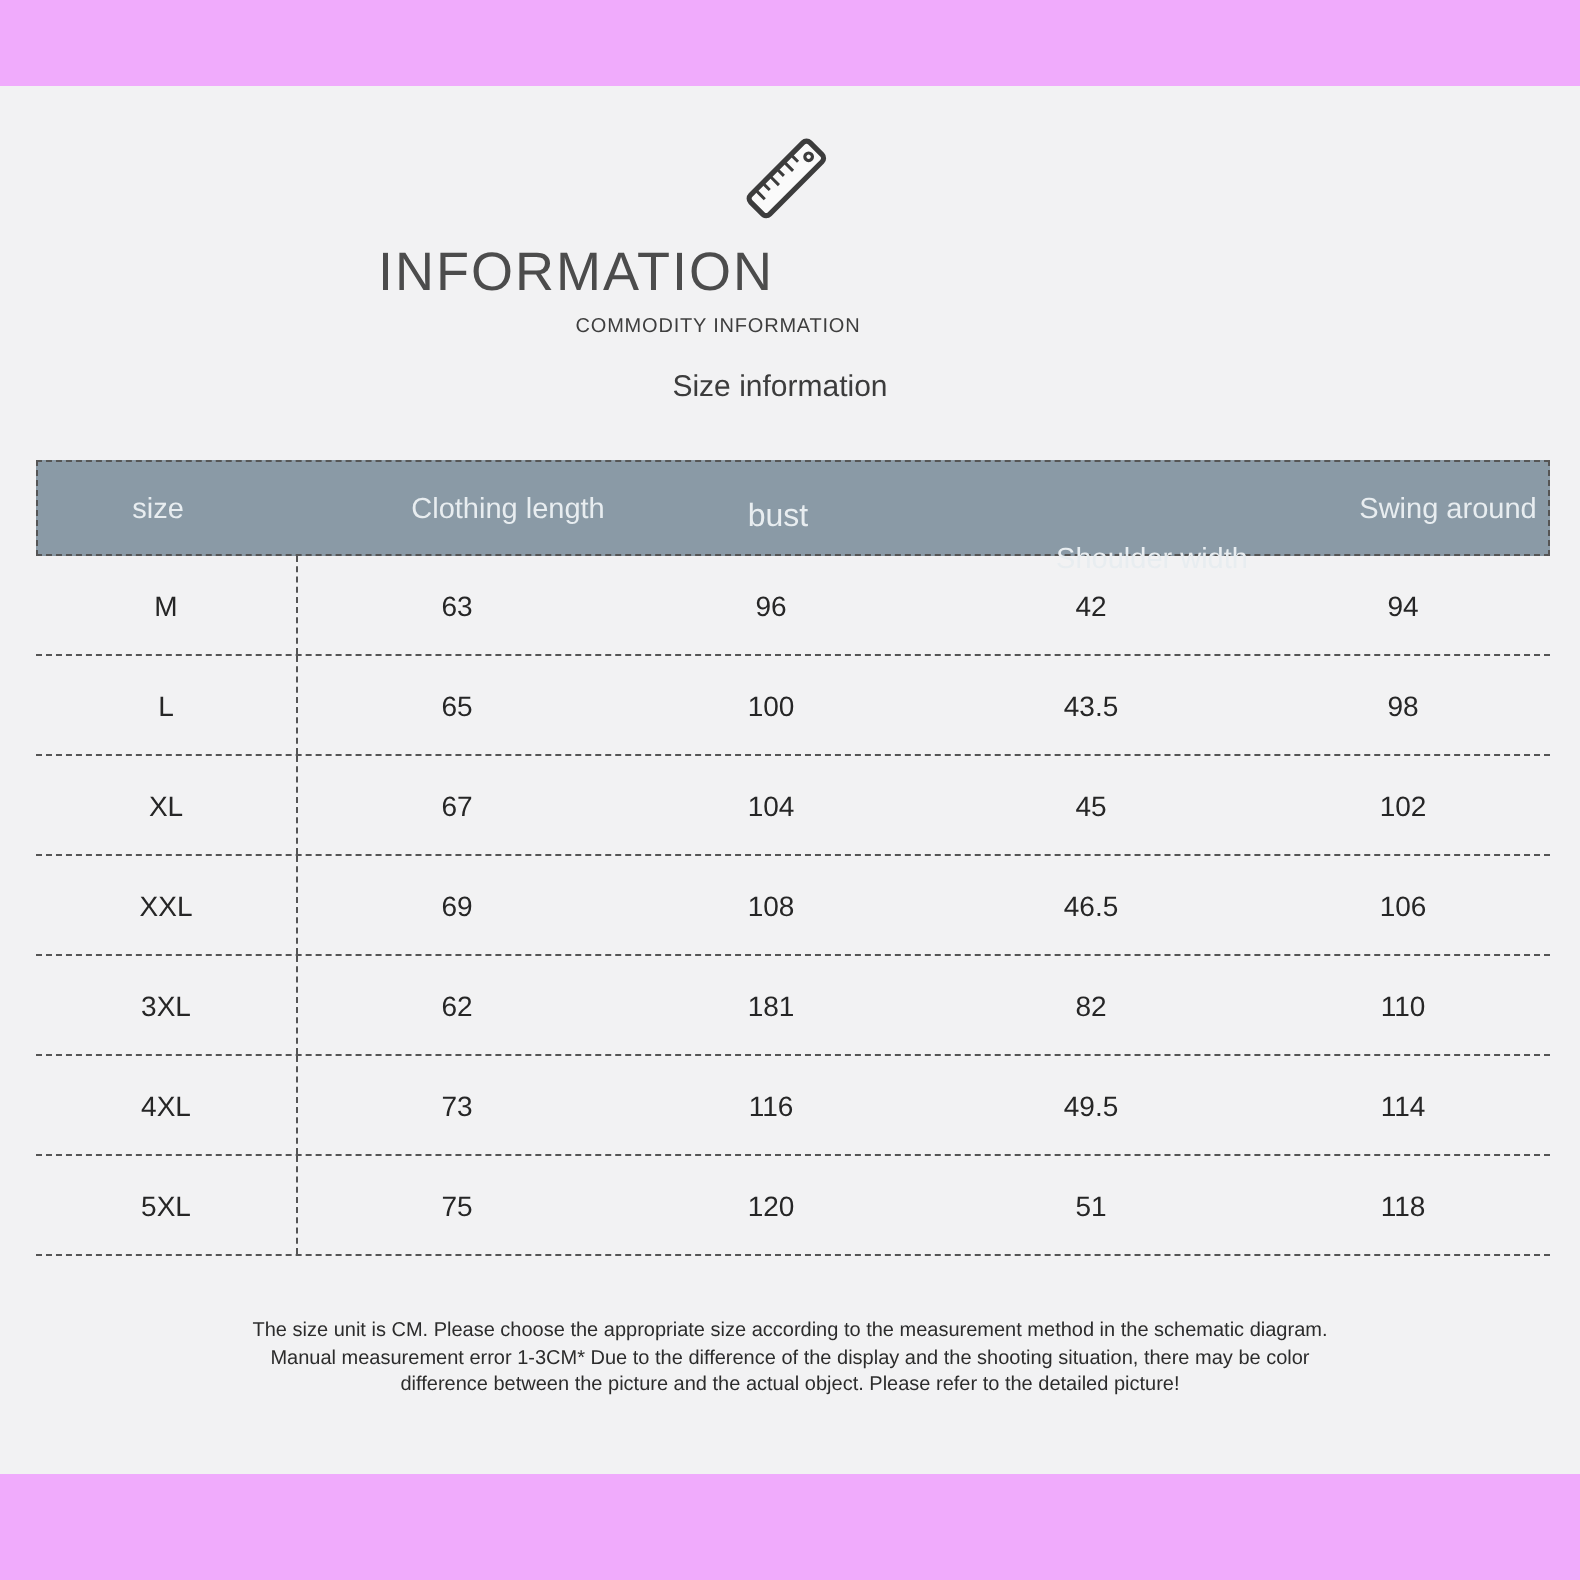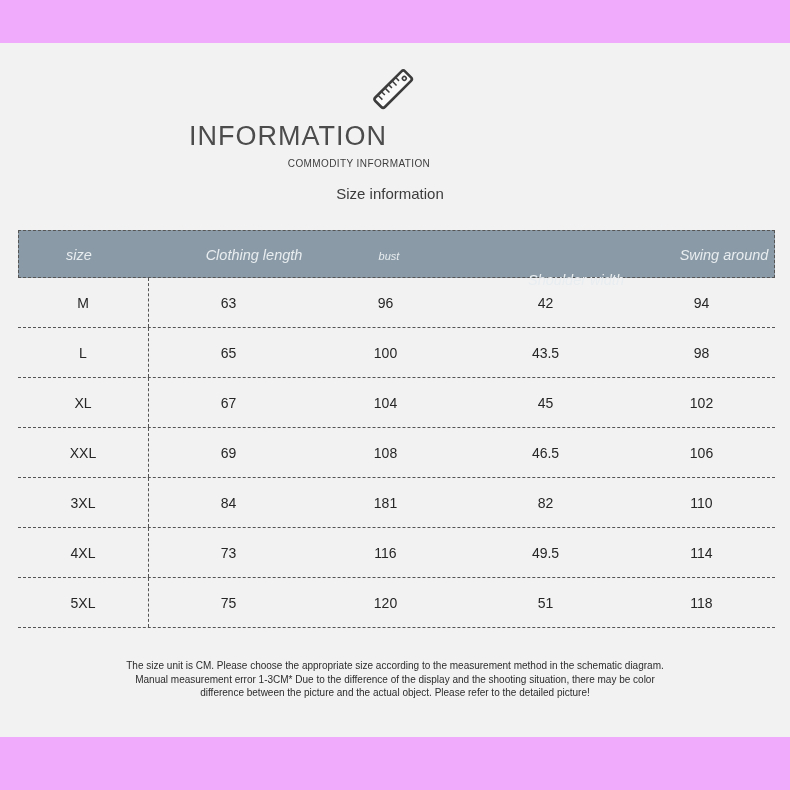--- a/index.html
+++ b/index.html
@@ -64,25 +64,24 @@
     border: 1px dashed var(--dotted-line, #555);
     box-sizing: border-box;
   }
   .th {
     position: absolute;
     top: 16px;
     transform: translateX(-50%);
     font-size: 14.5px;
     color: var(--table-header-text, #e8edf0);
     white-space: nowrap;
-    font-style: italic;
   }
   .th-size   { left: 60px;  }
   .th-cloth  { left: 235px; }
-  .th-bust   { left: 370px; font-size: 11px; top: 19px; }
+  .th-bust   { left: 370px; font-size: 16px; top: 19px; }
   .th-shldr  { left: 557px; margin-top: 25px; }
   .th-swing  { left: 705px; }
   .tr {
     display: flex;
     height: 50px;
     border-bottom: 1px dashed var(--dotted-line, #555);
     box-sizing: border-box;
     align-items: stretch;
   }
   .td {
@@ -163,21 +162,21 @@
       </div>
       <div class="tr">
         <div class="td c0">XXL</div>
         <div class="td c1">69</div>
         <div class="td c2">108</div>
         <div class="td c3">46.5</div>
         <div class="td c4">106</div>
       </div>
       <div class="tr">
         <div class="td c0">3XL</div>
-        <div class="td c1">84</div>
+        <div class="td c1">62</div>
         <div class="td c2">181</div>
         <div class="td c3">82</div>
         <div class="td c4">110</div>
       </div>
       <div class="tr">
         <div class="td c0">4XL</div>
         <div class="td c1">73</div>
         <div class="td c2">116</div>
         <div class="td c3">49.5</div>
         <div class="td c4">114</div>

